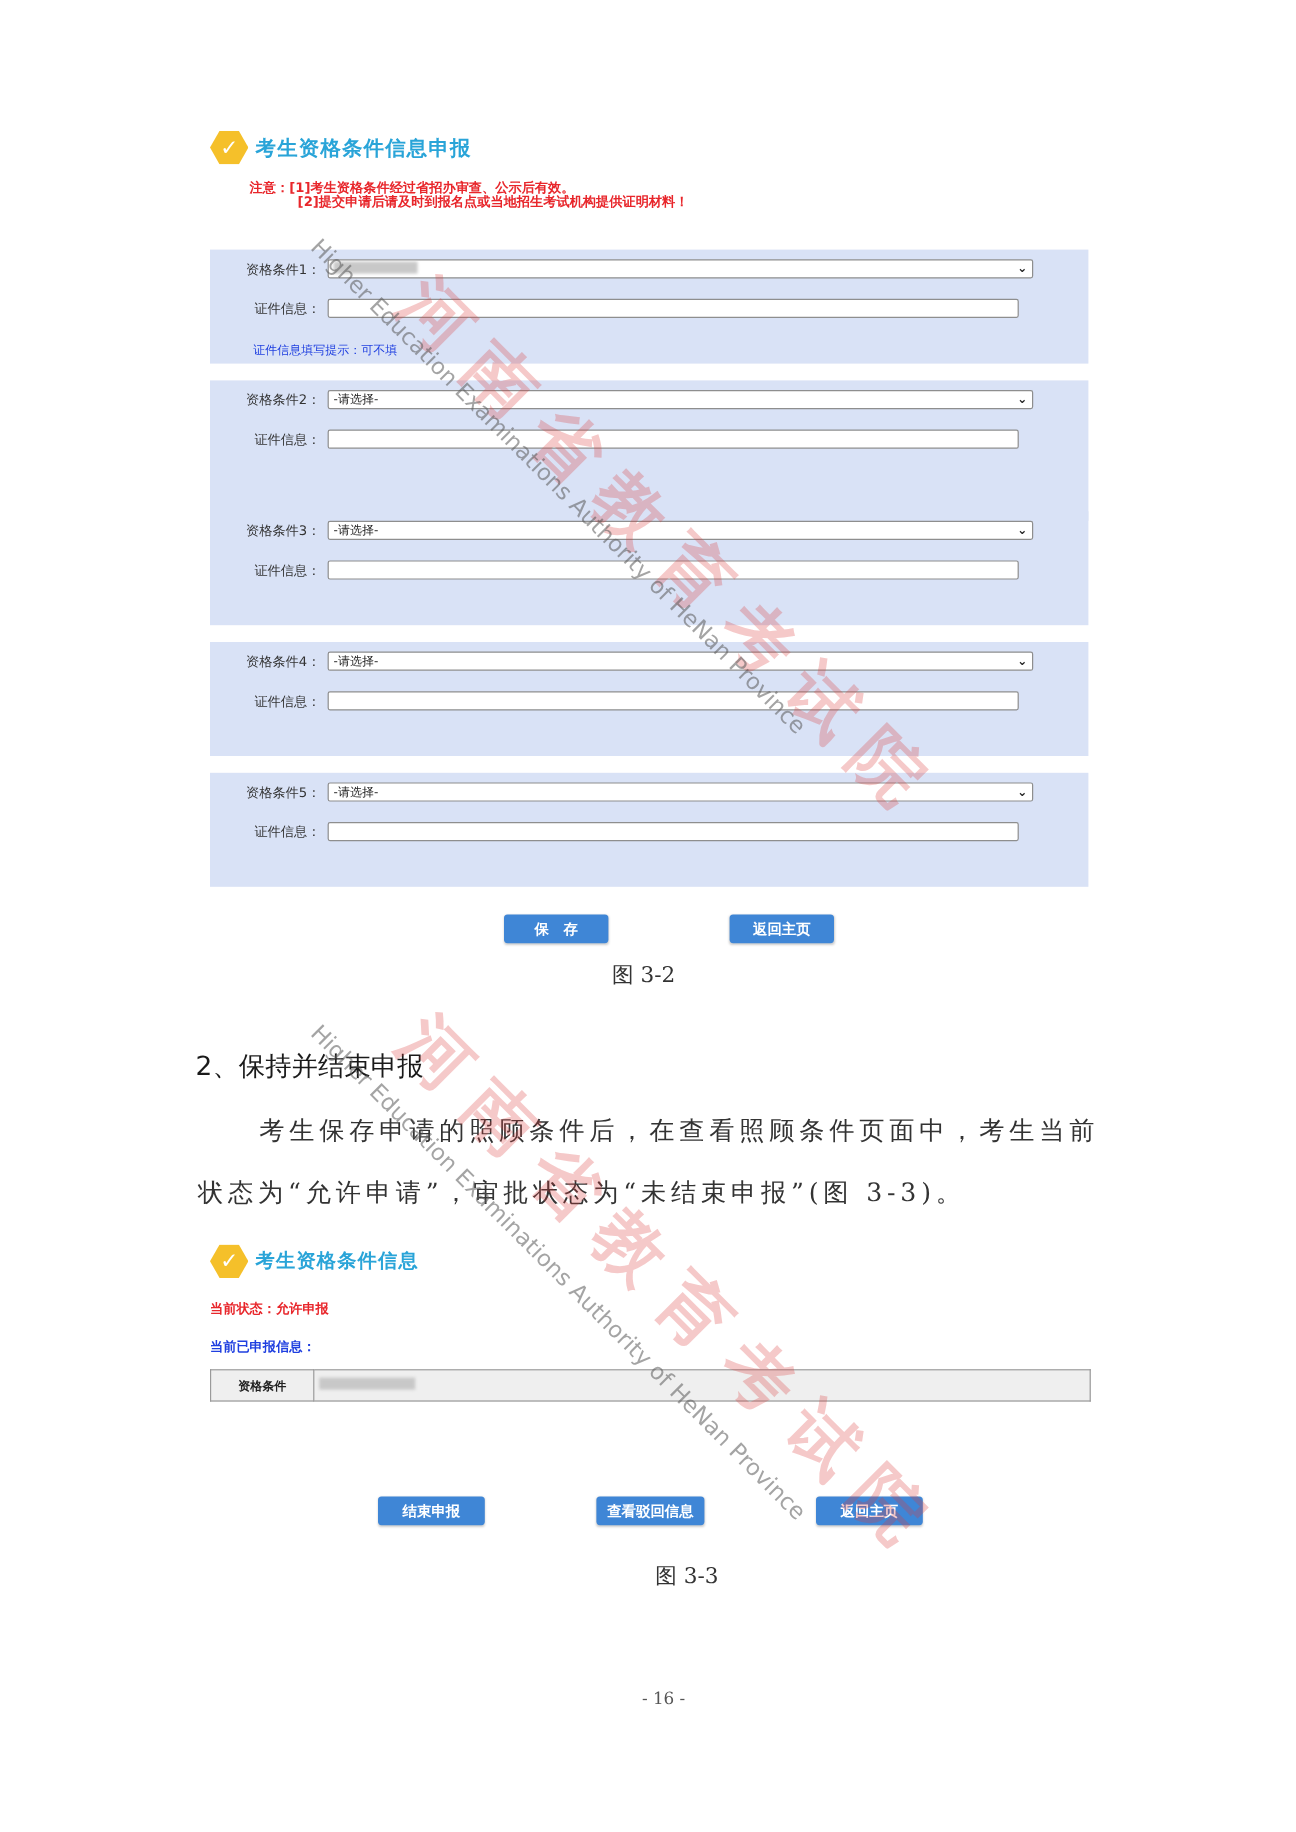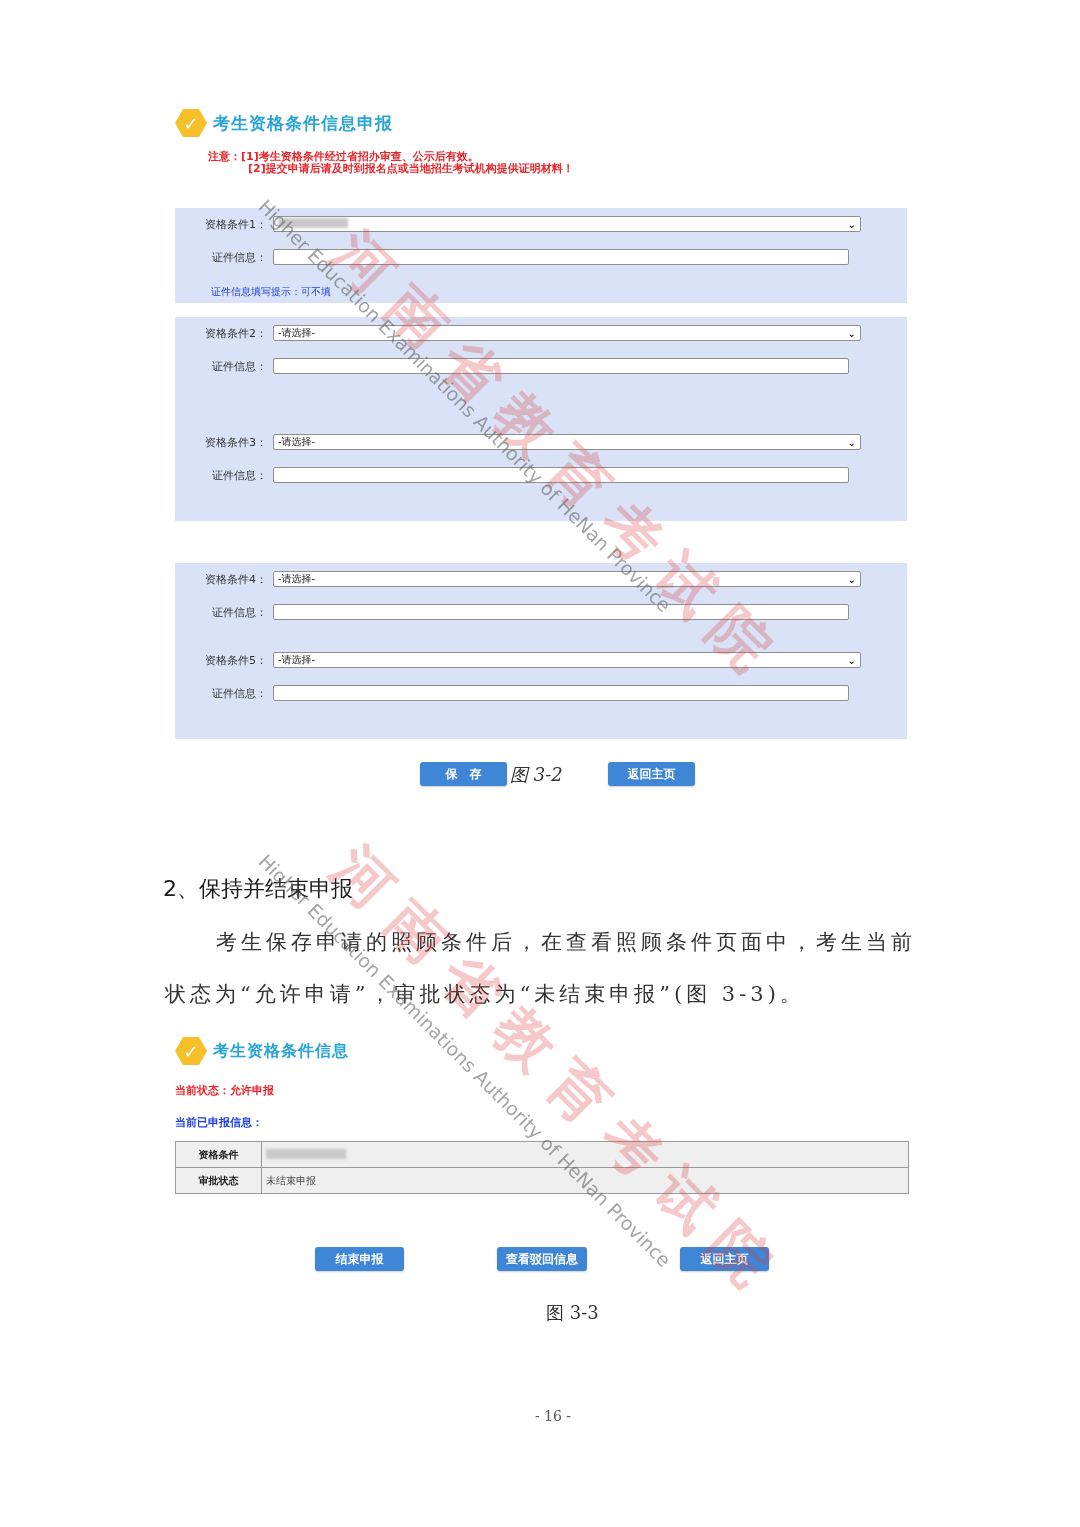--- a/index.html
+++ b/index.html
@@ -98,21 +98,21 @@
       <span>-请选择-</span>
       <span class="chev">⌄</span>
     </div>
   </div>
   <div class="row" style="left:0; top:41px;">
     <span class="lbl">证件信息：</span>
     <div class="inp"></div>
   </div>
 </div>
 
-<div class="panel" style="top:535px; height:95px;margin-top:28px;">
+<div class="panel" style="top:535px; height:95px;">
   <div class="row" style="left:0; top:8px;">
     <span class="lbl">资格条件4：</span>
     <div class="sel">
       <span>-请选择-</span>
       <span class="chev">⌄</span>
     </div>
   </div>
   <div class="row" style="left:0; top:41px;">
     <span class="lbl">证件信息：</span>
     <div class="inp"></div>
@@ -128,43 +128,39 @@
     </div>
   </div>
   <div class="row" style="left:0; top:41px;">
     <span class="lbl">证件信息：</span>
     <div class="inp"></div>
   </div>
 </div>
 
 <div class="btn" style="left:420px; top:762px; width:87px;">保　存</div>
 <div class="btn" style="left:608px; top:762px; width:87px;">返回主页</div>
-<div class="caption" style="left:510px; top:763px;font-style:italic;">图 3-2</div>
+<div class="caption" style="left:510px; top:800px;">图 3-2</div>
 
 <div class="h2">2、保持并结束申报</div>
 <div class="para" style="left:216px; top:928px;">考生保存申请的照顾条件后，在查看照顾条件页面中，考生当前</div>
 <div class="para" style="top:980px;">状态为“允许申请”，审批状态为“未结束申报”(图 3-3)。</div>
 
 <div class="abs hdr" style="left:175px; top:1037px;">
   <div class="hex">✓</div>
   <span class="hdr-title" style="font-size:16px;">考生资格条件信息</span>
 </div>
 <div class="abs status-red" style="left:175px; top:1083px;text-align:center;">当前状态：允许申报</div>
 <div class="abs status-blue" style="left:175px; top:1115px;">当前已申报信息：</div>
 
 <table class="info">
   <tbody>
       <tr class="shade">
     <td class="k">资格条件</td>
     <td class="v"><span class="blur-val" style="display:inline-block; width:80px;"></span></td>
   </tr>
-  <tr class="shade">
-    <td class="k">审批状态</td>
-    <td class="v">未结束申报</td>
-  </tr>
 </tbody>
   </table>
 
 <div class="btn" style="left:315px; top:1247px; width:89px; font-family:'DejaVu Sans',sans-serif;">结束申报</div>
 <div class="btn" style="left:497px; top:1247px; width:90px; font-family:'DejaVu Sans',sans-serif;">查看驳回信息</div>
 <div class="btn" style="left:680px; top:1247px; width:89px; font-family:'DejaVu Sans',sans-serif;">返回主页</div>
 <div class="caption" style="left:510px; top:1301px;margin-left:36px;">图 3-3</div>
 
 <div class="pageno">- 16 -</div>
 

